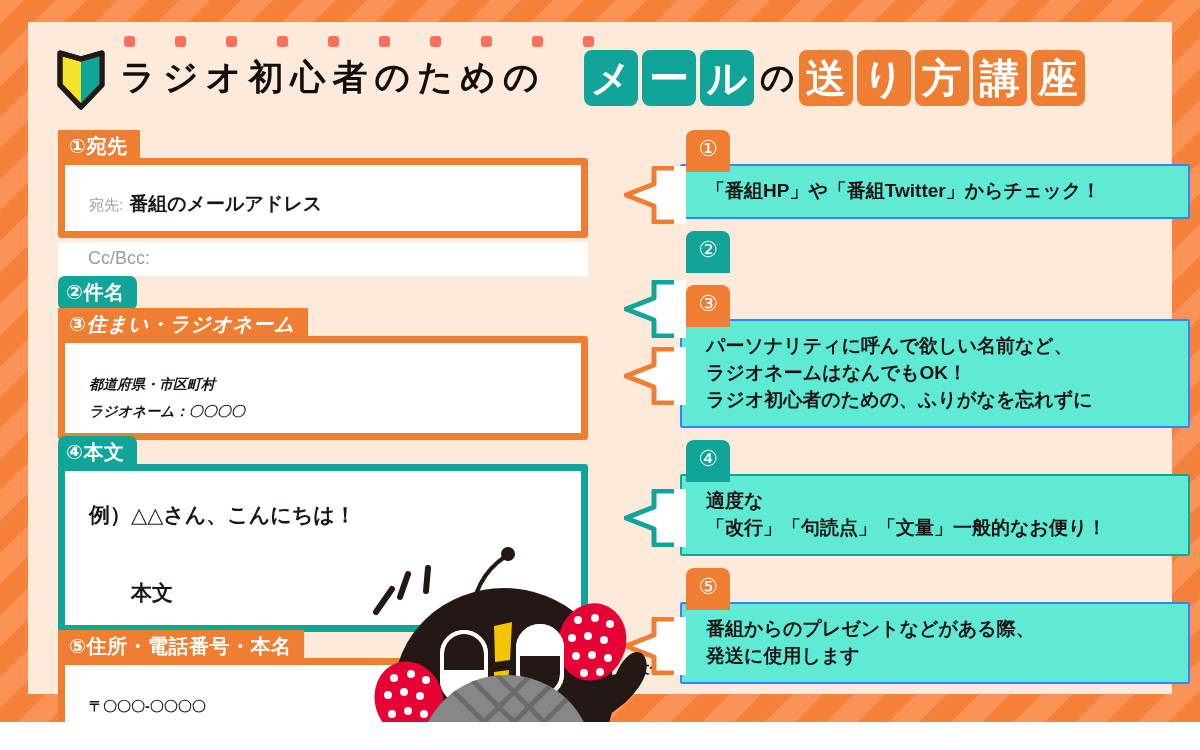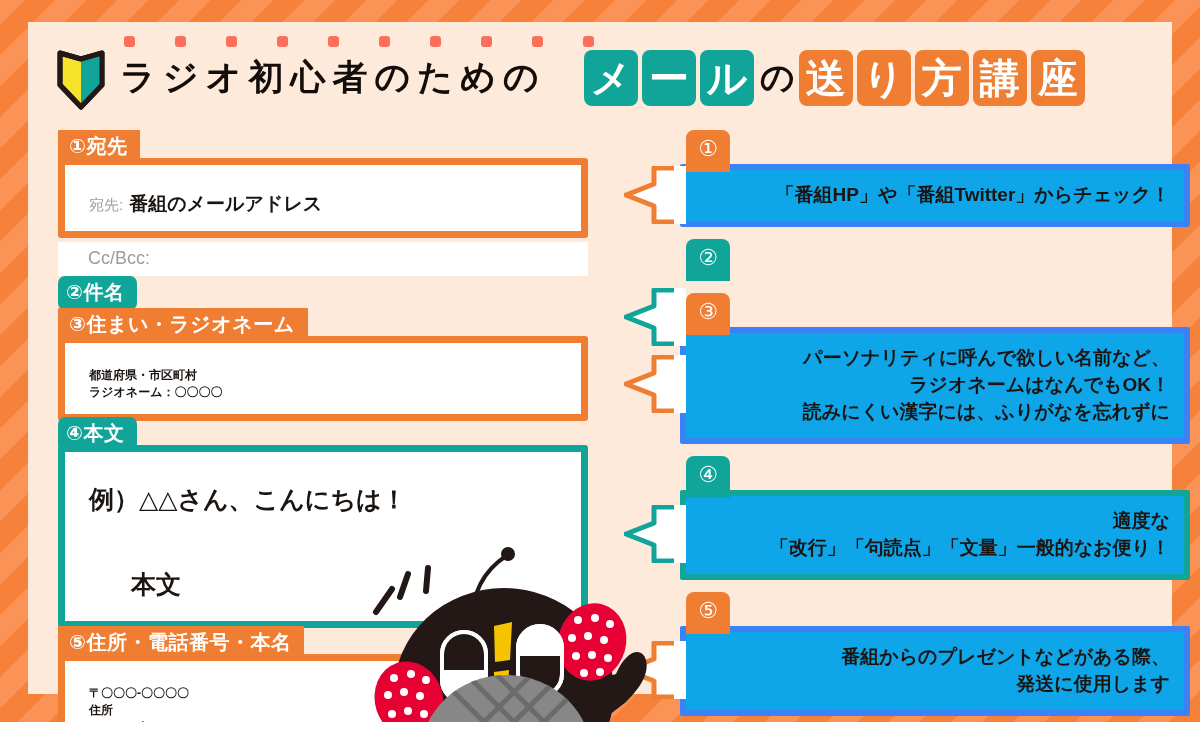--- a/index.html
+++ b/index.html
@@ -71,38 +71,38 @@
   }
   .field-box.teal { border-color: #11a599; }
   .field-row { font-size: 18px; line-height: 1.55; color: #1b1512; white-space: nowrap; }
   .field-key { color: #9d9d9d; font-size: 15px; font-weight: 400; margin-right: 6px; }
   .field-val { font-weight: 700; font-size: 19px; }
   .ghost-row {
     position: absolute; left: 30px; top: 6px;
     color: #9d9d9d; font-size: 18px; z-index: 1; white-space: nowrap;
   }
   .ghost-strip { position: relative; height: 34px; background: #ffffff; }
-  .body-line { font-weight: 700; font-size: 25px; line-height: 1.9; color: #1b1512; }
+  .body-line { font-weight: 700; font-size: 21px; line-height: 1.9; color: #1b1512; }
   .body-line.indent { padding-left: 42px; margin-top: 38px; }
-  .addr-line { font-weight: 700; font-size: 12px; line-height: 1.45; color: #1b1512; }
+  .addr-line { font-weight: 700; font-size: 14px; line-height: 1.45; color: #1b1512; margin-top: 7px; }
   
   #right-col { position: absolute; left: 596px; top: 108px; width: 566px; }
   .callout { position: relative; margin-bottom: 12px; }
   .callout-num {
     position: relative; z-index: 3; display: inline-block; margin-left: 62px;
     width: 44px; height: 42px; border-radius: 8px 8px 0 0;
     color: #ffffff; font-size: 22px; font-weight: 400;
     text-align: center; line-height: 38px;
   }
   .callout-num.orange { background: #f07e32; }
   .callout-num.teal   { background: #11a599; }
   .bubble {
     position: relative; z-index: 2; margin-top: -8px; margin-left: 56px;
-    background: #0ea5e9; border: 6px solid #3b82f6;
-    padding: 12px 14px 12px 24px; border-radius: 2px; text-align: right;
+    background: #5eead4; border: 2px solid #3b82f6;
+    padding: 12px 14px 12px 24px; border-radius: 2px;
   }
   .bubble.teal { border-color: #11a599; }
   .bubble-text {
     font-size: 19px; font-weight: 700; line-height: 1.42; color: #1b1512;
     white-space: pre-line;
   }
   .tail { position: absolute; left: 0; z-index: 4; }
   #credit {
     position: absolute; left: 596px; bottom: 16px;
     font-size: 13px; font-weight: 700; color: #1b1512; white-space: nowrap;
@@ -152,21 +152,21 @@
         </div>
     </div>
 
     <div id="left-col">
         <div class="field-block" style="margin-bottom: 4px;"><div class="tab-label orange">①宛先</div><div class="field-box">
             <div class="field-row"><span class="field-key">宛先:</span><span class="field-val">番組のメールアドレス</span></div>
           </div></div>
         <div class="field-block" style="margin-bottom: 2px;"><div class="ghost-strip">
             <div class="ghost-row">Cc/Bcc:</div>
           </div><div class="tab-label teal">②件名</div></div>
-        <div class="field-block" style="margin-bottom: 0px; margin-top: -4px;"><div class="tab-label orange">③住まい・ラジオネーム</div><div class="field-box">
+        <div class="field-block" style="margin-bottom: 0px; margin-top: -4px; font-style: italic;"><div class="tab-label orange">③住まい・ラジオネーム</div><div class="field-box">
             <div class="addr-line">都道府県・市区町村</div>
             <div class="addr-line">ラジオネーム：〇〇〇〇</div>
           </div></div>
         <div class="field-block" style="margin-bottom: 0px; margin-top: -4px;"><div class="tab-label teal">④本文</div><div class="field-box teal">
             <div class="body-line">例）△△さん、こんにちは！</div>
             <div class="body-line indent">本文</div>
           </div></div>
         <div class="field-block" style="margin-bottom: 0px; margin-top: -2px;"><div class="tab-label orange">⑤住所・電話番号・本名</div><div class="field-box">
             <div class="addr-line">〒〇〇〇-〇〇〇〇</div>
             <div class="addr-line">住所</div>
@@ -182,21 +182,21 @@
             <path d="M58 2 L30 2 L30 18 L2 29 L30 40 L30 56 L58 56" fill="#ffffff" stroke="#f07e32" stroke-width="5" stroke-linejoin="round"></path>
             <rect x="50" y="0" width="12" height="58" fill="#ffffff"></rect>
           </svg></div>
         <div class="callout"><div class="callout-num teal">②</div><svg class="tail" width="62" height="58" viewBox="0 0 62 58" style="top: 49px;">
             <path d="M58 2 L30 2 L30 18 L2 29 L30 40 L30 56 L58 56" fill="#ffffff" stroke="#11a599" stroke-width="5" stroke-linejoin="round"></path>
             <rect x="50" y="0" width="12" height="58" fill="#ffffff"></rect>
           </svg></div>
         <div class="callout"><div class="callout-num orange">③</div><div class="bubble">
             <div class="bubble-text">パーソナリティに呼んで欲しい名前など、
 ラジオネームはなんでもOK！
-読みにくい漢字には、ふりがなを忘れずに</div>
+ラジオ初心者のための、ふりがなを忘れずに</div>
           </div><svg class="tail" width="62" height="58" viewBox="0 0 62 58" style="top: 62.5px;">
             <path d="M58 2 L30 2 L30 18 L2 29 L30 40 L30 56 L58 56" fill="#ffffff" stroke="#f07e32" stroke-width="5" stroke-linejoin="round"></path>
             <rect x="50" y="0" width="12" height="58" fill="#ffffff"></rect>
           </svg></div>
         <div class="callout"><div class="callout-num teal">④</div><div class="bubble teal">
             <div class="bubble-text">適度な
 「改行」「句読点」「文量」一般的なお便り！</div>
           </div><svg class="tail" width="62" height="58" viewBox="0 0 62 58" style="top: 49px;">
             <path d="M58 2 L30 2 L30 18 L2 29 L30 40 L30 56 L58 56" fill="#ffffff" stroke="#11a599" stroke-width="5" stroke-linejoin="round"></path>
             <rect x="50" y="0" width="12" height="58" fill="#ffffff"></rect>

